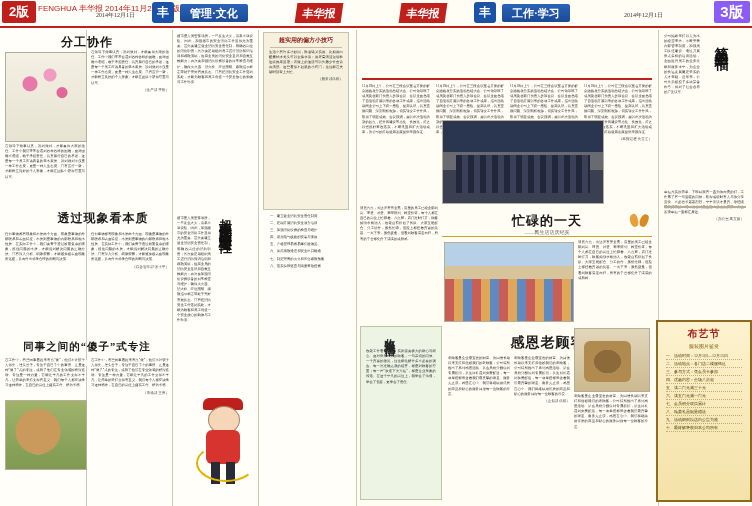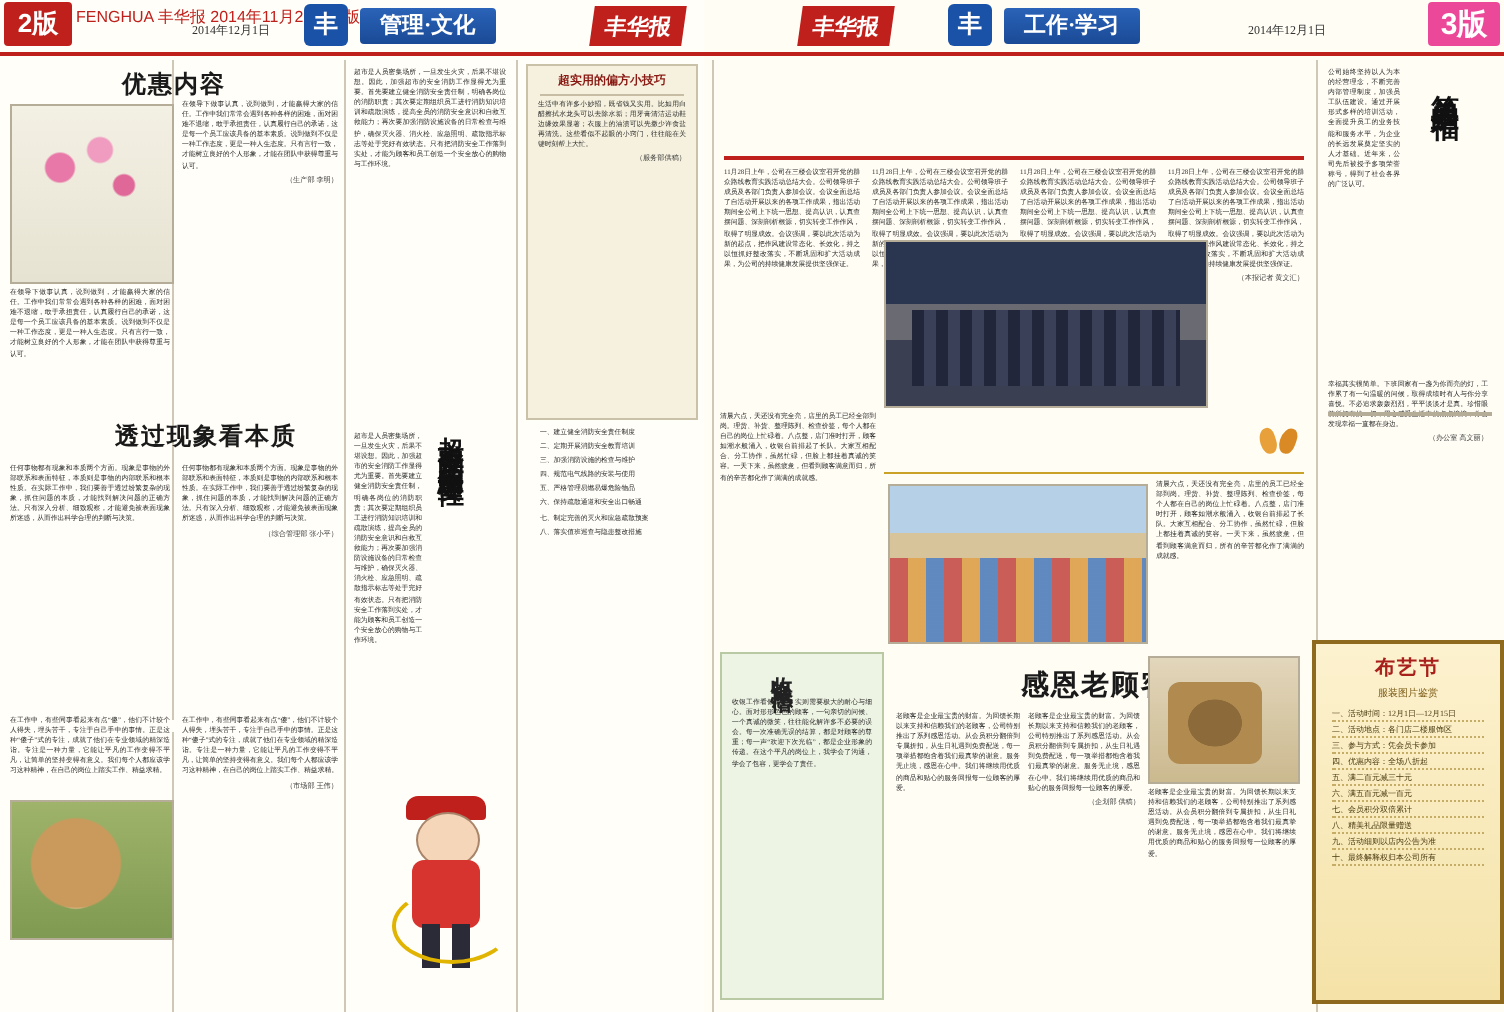--- a/index.html
+++ b/index.html
@@ -16,21 +16,21 @@
   .right-page{position:absolute;left:352px;top:0;width:400px;height:506px;background:#fffdf4;}
 
   
   .masthead{position:relative;height:26px;border-bottom:2px solid #c0201c;}
   .badge-num{
     position:absolute;left:2px;top:1px;width:34px;height:22px;
     background:#c0201c;color:#fff;font-weight:bold;font-size:13px;
     display:flex;align-items:center;justify-content:center;border-radius:2px;
     font-family:"Liberation Sans",sans-serif;
   }
-  .badge-num.right{left:auto;right:2px;background:#ec4899;font-size:15px;width:36px;}
+  .badge-num.right{left:auto;right:2px;background:#8b5cf6;font-size:15px;width:36px;}
   .mast-logo{position:absolute;left:38px;top:3px;font-size:8px;color:#c0201c;letter-spacing:0;font-family:"Liberation Sans",sans-serif;}
   .mast-date{position:absolute;top:11px;font-size:6px;color:#333;}
   .mast-emblem{
     position:absolute;top:2px;width:22px;height:21px;background:#1a52a8;border-radius:3px;
     color:#fff;font-size:12px;display:flex;align-items:center;justify-content:center;font-weight:bold;
   }
   .mast-section{
     position:absolute;top:4px;height:18px;line-height:18px;padding:0 10px;
     background:linear-gradient(#2a63b8,#1a4a96);color:#fff;font-size:11px;font-weight:bold;border-radius:2px;
   }
@@ -135,21 +135,21 @@
       <div class="mast-section" style="left:180px">管理·文化</div>
       <div class="mast-paper" style="left:296px">丰华报</div>
     </div>
 
     <div class="vrule" style="left:86px;top:30px;height:330px"></div>
     <div class="vrule" style="left:172px;top:30px;height:476px"></div>
     <div class="vrule" style="left:258px;top:30px;height:476px"></div>
     <div class="vrule" style="left:86px;top:366px;height:140px"></div>
 
     <div class="col" style="left:4px;top:30px;width:166px;">
-      <div class="hl">优惠内容</div>
+      <div class="hl">分工协作</div>
     </div>
 
     <div class="photo ph-flower" style="left:5px;top:52px;width:80px;height:88px;"></div>
 
     <div class="col" style="left:5px;top:144px;width:80px;height:58px;">
       <div class="ctext">在领导下做事认真，说到做到，才能赢得大家的信任。工作中我们常常会遇到各种各样的困难，面对困难不退缩，敢于承担责任，认真履行自己的承诺，这是每一个员工应该具备的基本素质。说到做到不仅是一种工作态度，更是一种人生态度。只有言行一致，才能树立良好的个人形象，才能在团队中获得尊重与认可。</div>
     </div>
 
     <div class="col" style="left:91px;top:50px;width:78px;height:152px;">
       <div class="ctext">在领导下做事认真，说到做到，才能赢得大家的信任。工作中我们常常会遇到各种各样的困难，面对困难不退缩，敢于承担责任，认真履行自己的承诺，这是每一个员工应该具备的基本素质。说到做到不仅是一种工作态度，更是一种人生态度。只有言行一致，才能树立良好的个人形象，才能在团队中获得尊重与认可。</div>
@@ -160,20 +160,23 @@
       <div class="hl">透过现象看本质</div>
     </div>
     <div class="col" style="left:5px;top:232px;width:80px;height:98px;">
       <div class="ctext">任何事物都有现象和本质两个方面。现象是事物的外部联系和表面特征，本质则是事物的内部联系和根本性质。在实际工作中，我们要善于透过纷繁复杂的现象，抓住问题的本质，才能找到解决问题的正确方法。只有深入分析、细致观察，才能避免被表面现象所迷惑，从而作出科学合理的判断与决策。</div>
     </div>
     <div class="col" style="left:91px;top:232px;width:78px;height:98px;">
       <div class="ctext">任何事物都有现象和本质两个方面。现象是事物的外部联系和表面特征，本质则是事物的内部联系和根本性质。在实际工作中，我们要善于透过纷繁复杂的现象，抓住问题的本质，才能找到解决问题的正确方法。只有深入分析、细致观察，才能避免被表面现象所迷惑，从而作出科学合理的判断与决策。</div>
       <div class="byline">（综合管理部 张小平）</div>
     </div>
 
+    <div class="col" style="left:4px;top:336px;width:166px;">
+      <div class="hl" style="font-size:10.5px">同事之间的“傻子”式专注</div>
+    </div>
     <div class="photo ph-dog" style="left:5px;top:400px;width:80px;height:68px;"></div>
     <div class="col" style="left:5px;top:358px;width:80px;height:40px;">
       <div class="ctext">在工作中，有些同事看起来有点“傻”，他们不计较个人得失，埋头苦干，专注于自己手中的事情。正是这种“傻子”式的专注，成就了他们在专业领域的精深造诣。专注是一种力量，它能让平凡的工作变得不平凡，让简单的坚持变得有意义。我们每个人都应该学习这种精神，在自己的岗位上踏实工作、精益求精。</div>
     </div>
     <div class="col" style="left:91px;top:358px;width:78px;height:118px;">
       <div class="ctext">在工作中，有些同事看起来有点“傻”，他们不计较个人得失，埋头苦干，专注于自己手中的事情。正是这种“傻子”式的专注，成就了他们在专业领域的精深造诣。专注是一种力量，它能让平凡的工作变得不平凡，让简单的坚持变得有意义。我们每个人都应该学习这种精神，在自己的岗位上踏实工作、精益求精。</div>
       <div class="byline">（市场部 王伟）</div>
     </div>
 
     <div class="col" style="left:177px;top:34px;width:76px;height:180px;">
@@ -240,20 +243,24 @@
     <div class="col" style="left:158px;top:84px;width:68px;height:118px;">
       <div class="ctext">11月28日上午，公司在三楼会议室召开党的群众路线教育实践活动总结大会。公司领导班子成员及各部门负责人参加会议。会议全面总结了自活动开展以来的各项工作成果，指出活动期间全公司上下统一思想、提高认识，认真查摆问题、深刻剖析根源，切实转变工作作风，取得了明显成效。会议强调，要以此次活动为新的起点，把作风建设常态化、长效化，持之以恒抓好整改落实，不断巩固和扩大活动成果，为公司的持续健康发展提供坚强保证。</div>
     </div>
     <div class="col" style="left:232px;top:84px;width:68px;height:100px;">
       <div class="ctext">11月28日上午，公司在三楼会议室召开党的群众路线教育实践活动总结大会。公司领导班子成员及各部门负责人参加会议。会议全面总结了自活动开展以来的各项工作成果，指出活动期间全公司上下统一思想、提高认识，认真查摆问题、深刻剖析根源，切实转变工作作风，取得了明显成效。会议强调，要以此次活动为新的起点，把作风建设常态化、长效化，持之以恒抓好整改落实，不断巩固和扩大活动成果，为公司的持续健康发展提供坚强保证。</div>
       <div class="byline">（本报记者 黄文汇）</div>
     </div>
 
     <div class="photo ph-meet" style="left:90px;top:120px;width:160px;height:82px;"></div>
 
+    <div class="col" style="left:90px;top:208px;width:210px;">
+      <div class="hl" style="font-size:13px;margin-bottom:1px">忙碌的一天</div>
+      <div class="sub-head">——民生店店庆纪实</div>
+    </div>
     <div class="goldline" style="left:90px;top:236px;width:210px;"></div>
 
     <div class="photo ph-fest" style="left:92px;top:242px;width:128px;height:78px;"></div>
 
     <div class="col" style="left:226px;top:240px;width:74px;height:84px;">
       <div class="ctext">清晨六点，天还没有完全亮，店里的员工已经全部到岗。理货、补货、整理陈列、检查价签，每个人都在自己的岗位上忙碌着。八点整，店门准时打开，顾客如潮水般涌入，收银台前排起了长队。大家互相配合、分工协作，虽然忙碌，但脸上都挂着真诚的笑容。一天下来，虽然疲惫，但看到顾客满意而归，所有的辛苦都化作了满满的成就感。</div>
     </div>
 
     <div class="butterfly" style="left:278px;top:214px;"></div>
 

